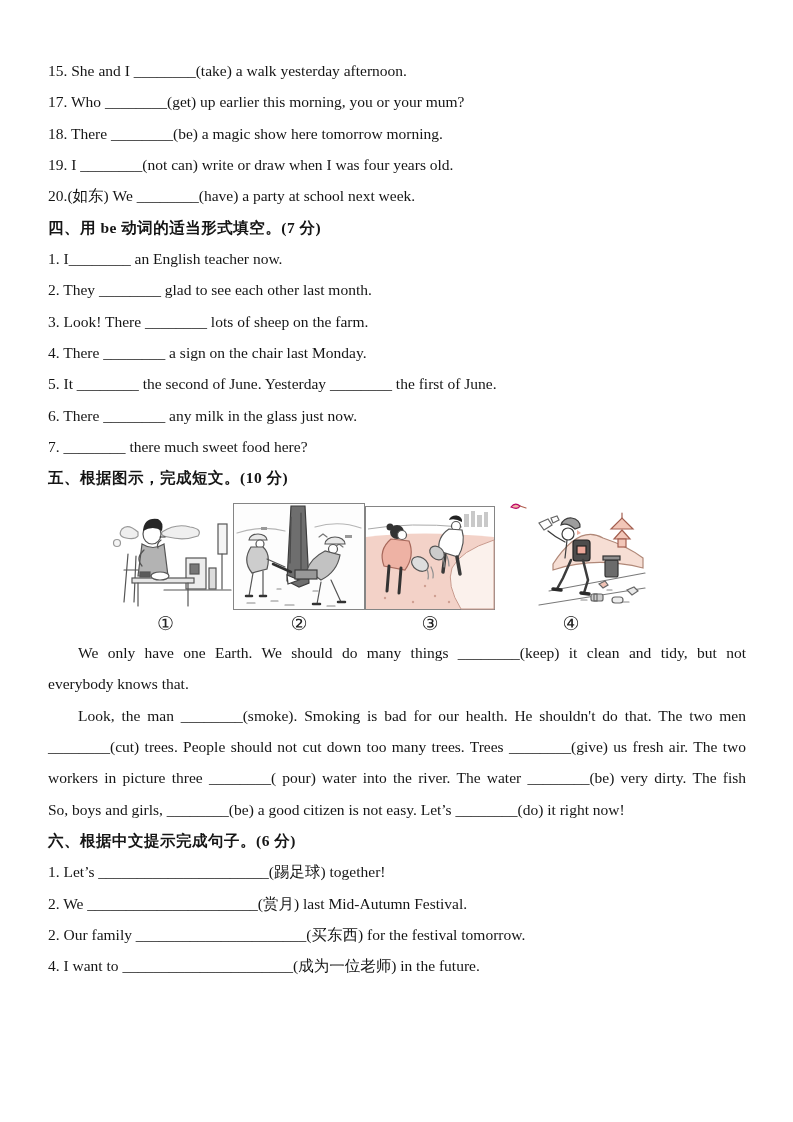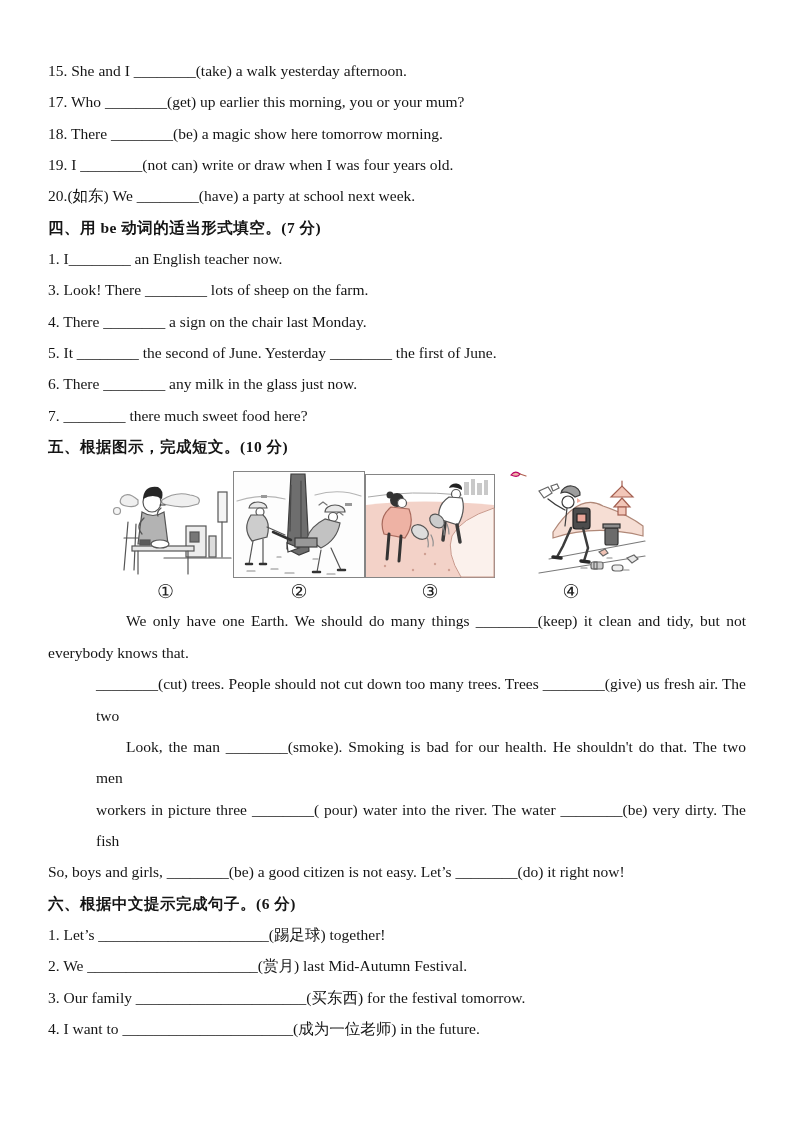--- a/index.html
+++ b/index.html
@@ -17,21 +17,21 @@
     white-space: pre-wrap;
   }
   .heading {
     font-weight: 700;
     font-size: 15.5px;
     line-height: 31.35px;
     letter-spacing: 0.5px;
     font-family: Liberation Serif, serif;
   }
   
-  .jl { text-align: justify; text-align-last: justify; margin-left: 48px; }
+  .jl { text-align: justify; text-align-last: justify; }
   .ind { text-indent: 30px; }
 
   .pictures {
     height: 143px;
     display: flex;
     align-items: flex-end;
     padding-left: 50px;
     box-sizing: border-box;
   }
   .pic { display: flex; flex-direction: column; align-items: center; justify-content: flex-end; }
@@ -53,20 +53,21 @@
 <div class="page">
 
   <div class="line">15. She and I ________(take) a walk yesterday afternoon.</div>
   <div class="line">17. Who ________(get) up earlier this morning, you or your mum?</div>
   <div class="line">18. There ________(be) a magic show here tomorrow morning.</div>
   <div class="line">19. I ________(not can) write or draw when I was four years old.</div>
   <div class="line">20.(如东) We ________(have) a party at school next week.</div>
 
   <div class="heading">四、用 be 动词的适当形式填空。(7 分)</div>
   <div class="line">1. I________ an English teacher now.</div>
+  <div class="line">2. They ________ glad to see each other last month.</div>
   <div class="line">3. Look! There ________ lots of sheep on the farm.</div>
   <div class="line">4. There ________ a sign on the chair last Monday.</div>
   <div class="line">5. It ________ the second of June. Yesterday ________ the first of June.</div>
   <div class="line">6. There ________ any milk in the glass just now.</div>
   <div class="line">7. ________ there much sweet food here?</div>
 
   <div class="heading">五、根据图示，完成短文。(10 分)</div>
 
   <div class="pictures">
 
@@ -209,24 +210,24 @@
           </g>
         </g>
       </svg>
       <figcaption class="picnum">④</figcaption>
     </figure>
 
   </div>
 
   <div class="line jl ind">We only have one Earth. We should do many things ________(keep) it clean and tidy, but not</div>
   <div class="line">everybody knows that.</div>
+  <div class="line jl ind">Look, the man ________(smoke). Smoking is bad for our health. He shouldn't do that. The two men</div>
   <div class="line jl">________(cut) trees. People should not cut down too many trees. Trees ________(give) us fresh air. The two</div>
-  <div class="line jl ind">Look, the man ________(smoke). Smoking is bad for our health. He shouldn't do that. The two men</div>
   <div class="line jl">workers in picture three ________( pour) water into the river. The water ________(be) very dirty. The fish</div>
   <div class="line">So, boys and girls, ________(be) a good citizen is not easy. Let’s ________(do) it right now!</div>
 
   <div class="heading">六、根据中文提示完成句子。(6 分)</div>
   <div class="line">1. Let’s ______________________(踢足球) together!</div>
   <div class="line">2. We ______________________(赏月) last Mid-Autumn Festival.</div>
-  <div class="line">3. Our family ______________________(买东西) for the festival tomorrow.</div>
+  <div class="line">2. Our family ______________________(买东西) for the festival tomorrow.</div>
   <div class="line">4. I want to ______________________(成为一位老师) in the future.</div>
 
 </div>
 
 </body></html>

